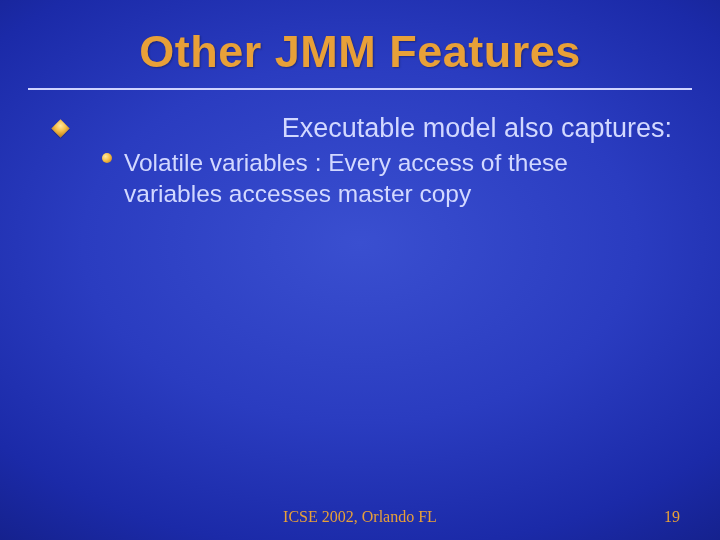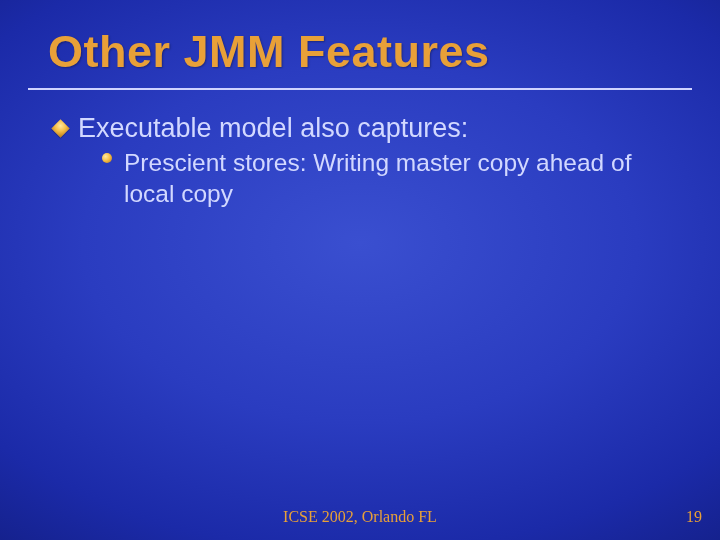--- a/index.html
+++ b/index.html
@@ -12,20 +12,21 @@
   .slide {
     width: 100%; height: 100%;
     padding: 26px 48px 0 48px;
     position: relative;
   }
   .title {
     font-family: "Arial Black", Arial, sans-serif;
     font-weight: 900;
     font-size: 45px;
     color: #e8a038;
+    text-align: center;
     letter-spacing: 0.5px;
     margin-bottom: 10px;
     text-shadow: 1px 1px 2px rgba(0,0,0,0.3);
   }
   .rule {
     border: none;
     border-top: 2px solid #cfd3ff;
     margin: 0 -20px 22px -20px;
   }
   .content {
@@ -39,21 +40,21 @@
     align-items: flex-start;
     margin-bottom: 2px;
   }
   .top-item .bullet {
     flex: 0 0 auto;
     width: 24px;
     display: flex;
     justify-content: flex-start;
     padding-top: 10px;
   }
-  .top-item .text { flex: 1; }
+  .top-item .text { flex: 1; text-align: right; }
   .diamond {
     width: 13px; height: 13px;
     transform: rotate(45deg);
     background: radial-gradient(circle at 35% 35%, #ffe8a0 0%, #f7c049 45%, #b87614 100%);
     box-shadow: 0.5px 0.5px 1px rgba(0,0,0,0.4);
   }
   .sub-list {
     padding-left: 48px;
     padding-right: 10px;
   }
@@ -72,21 +73,21 @@
     margin-top: 6px;
     margin-right: 12px;
   }
   .sub-item .text { flex: 1; }
   .footer {
     position: absolute;
     bottom: 14px;
     left: 0; right: 0;
     display: flex;
     justify-content: space-between;
-    padding: 0 18px 0 0;
+    padding: 0 40px 0 0;
     font-family: "Times New Roman", Times, serif;
     font-size: 16px;
     color: #e8a038;
   }
   .footer .venue {
     position: absolute;
     left: 50%;
     transform: translateX(-50%);
   }
   .footer .pagenum {
@@ -106,21 +107,21 @@
     <div class="top-item">
       <div class="bullet">
           <div class="diamond"></div>
         </div>
       <div class="text">Executable model also captures:</div>
     </div>
 
     <div class="sub-list">
       <div class="sub-item">
         <div class="dot"></div>
-        <div class="text">Prescient stores: Writing master copy ahead of local copy</div>
+        <div class="text">Volatile variables : Every access of these variables accesses master copy</div>
       </div>
     </div>
 
 
   </div>
 
   <div class="footer">
     <span class="venue">ICSE 2002, Orlando FL</span>
     <span class="pagenum">19</span>
   </div>

